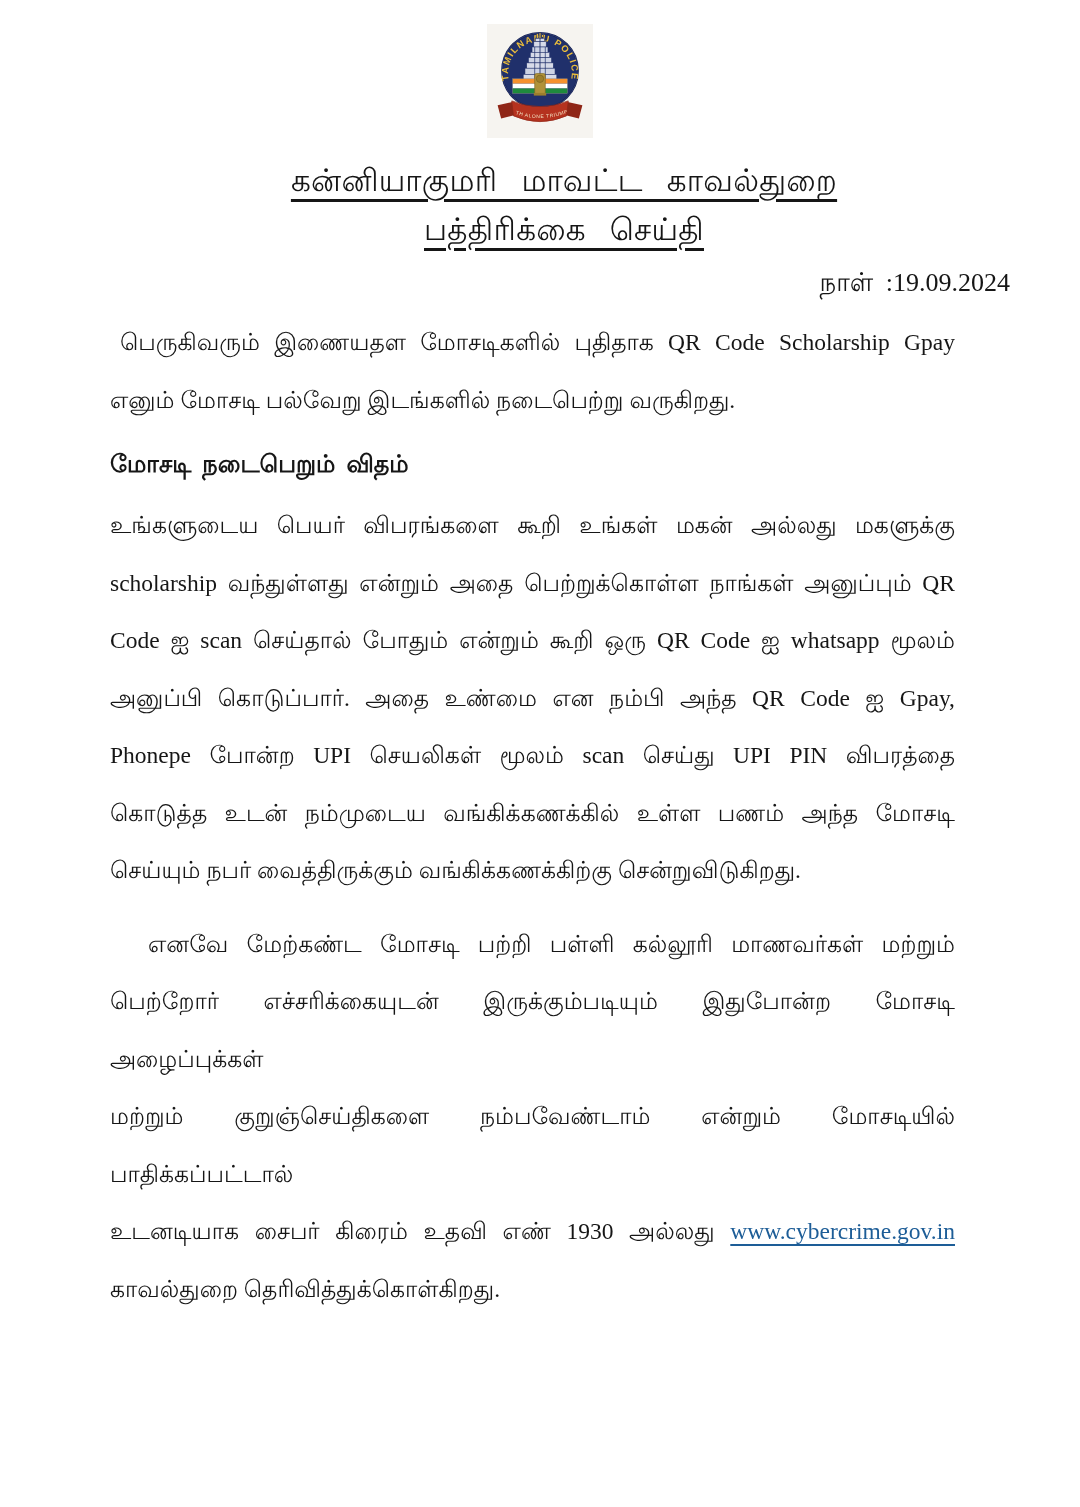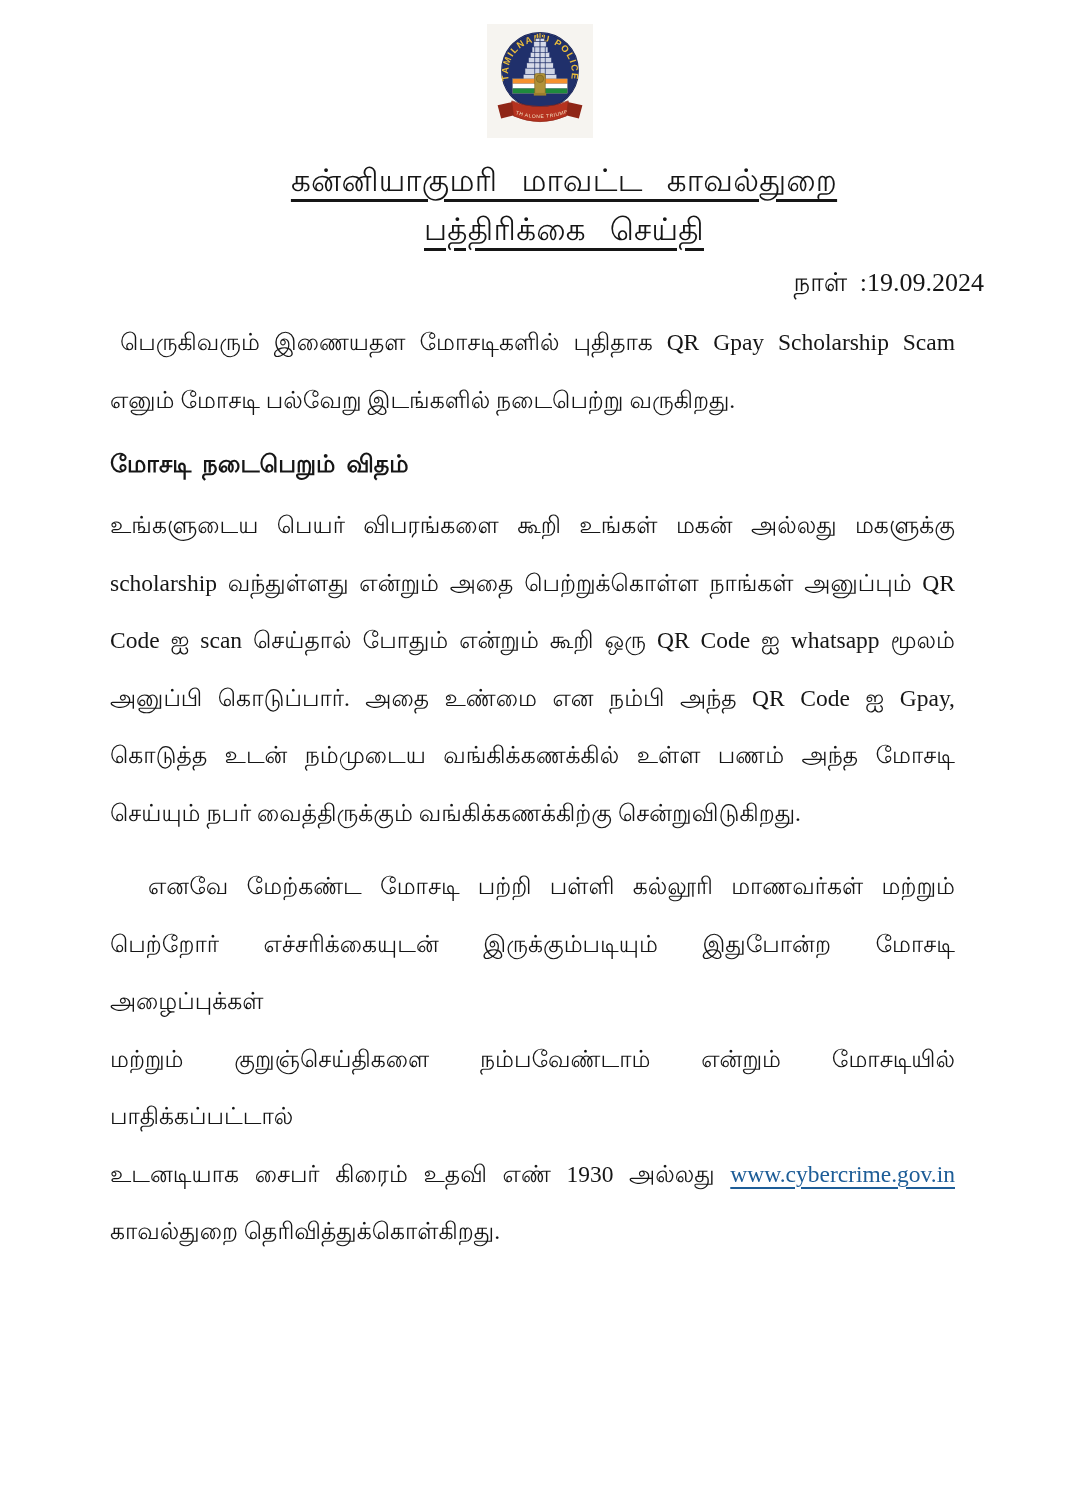--- a/index.html
+++ b/index.html
@@ -35,21 +35,21 @@
     letter-spacing: 0.3px;
   }
   .title-underline {
     text-decoration: underline;
     text-decoration-thickness: 2.5px;
     text-underline-offset: 8px;
     word-spacing: 16px;
   }
   .date-row {
     text-align: right;
-    padding-right: 96px;
+    padding-right: 70px;
     margin-top: 10px;
     font-size: 26px;
     line-height: 38px;
     word-spacing: 6px;
   }
   .content {
     margin: 12px 125px 0 110px;
     font-size: 23.5px;
   }
   .line {
@@ -145,29 +145,30 @@
   </div>
   <div class="title-row">
     <span class="title-underline">பத்திரிக்கை  செய்தி</span>
   </div>
 </div>
 
 <div class="date-row">நாள்  :19.09.2024</div>
 
 <div class="content">
   <div class="para para-intro" id="p-intro">
-      <div class="line just ind-sm">பெருகிவரும் இணையதள மோசடிகளில் புதிதாக QR Gpay Scholarship Scam</div>
+      <div class="line just ind-sm">பெருகிவரும் இணையதள மோசடிகளில் புதிதாக QR Code Scholarship Gpay</div>
       <div class="line">எனும் மோசடி பல்வேறு இடங்களில் நடைபெற்று வருகிறது.</div>
     </div>
   <div class="section-heading">மோசடி நடைபெறும் விதம்</div>
   <div class="para para-method" id="p-method">
       <div class="line just">உங்களுடைய பெயர் விபரங்களை கூறி உங்கள் மகன் அல்லது மகளுக்கு</div>
       <div class="line just">scholarship வந்துள்ளது என்றும் அதை பெற்றுக்கொள்ள நாங்கள் அனுப்பும் QR</div>
       <div class="line just">Code ஐ scan செய்தால் போதும் என்றும் கூறி ஒரு QR Code ஐ whatsapp மூலம்</div>
       <div class="line just">அனுப்பி கொடுப்பார். அதை உண்மை என நம்பி அந்த QR Code ஐ Gpay,</div>
+      <div class="line just">Phonepe போன்ற UPI செயலிகள் மூலம் scan செய்து UPI PIN விபரத்தை</div>
       <div class="line just">கொடுத்த உடன் நம்முடைய வங்கிக்கணக்கில் உள்ள பணம் அந்த மோசடி</div>
       <div class="line">செய்யும் நபர் வைத்திருக்கும் வங்கிக்கணக்கிற்கு சென்றுவிடுகிறது.</div>
     </div>
   <div class="para para-advice" id="p-advice">
       <div class="line just ind-lg">எனவே மேற்கண்ட மோசடி பற்றி பள்ளி கல்லூரி மாணவர்கள் மற்றும்</div>
       <div class="line just">பெற்றோர் எச்சரிக்கையுடன் இருக்கும்படியும் இதுபோன்ற மோசடி அழைப்புக்கள்</div>
       <div class="line just">மற்றும் குறுஞ்செய்திகளை நம்பவேண்டாம் என்றும் மோசடியில் பாதிக்கப்பட்டால்</div>
       <div class="line just"><span>உடனடியாக சைபர் கிரைம் உதவி எண் 1930 அல்லது </span><a class="doc-link" href="#">www.cybercrime.gov.in</a></div>
       <div class="line">காவல்துறை தெரிவித்துக்கொள்கிறது.</div>
     </div>

